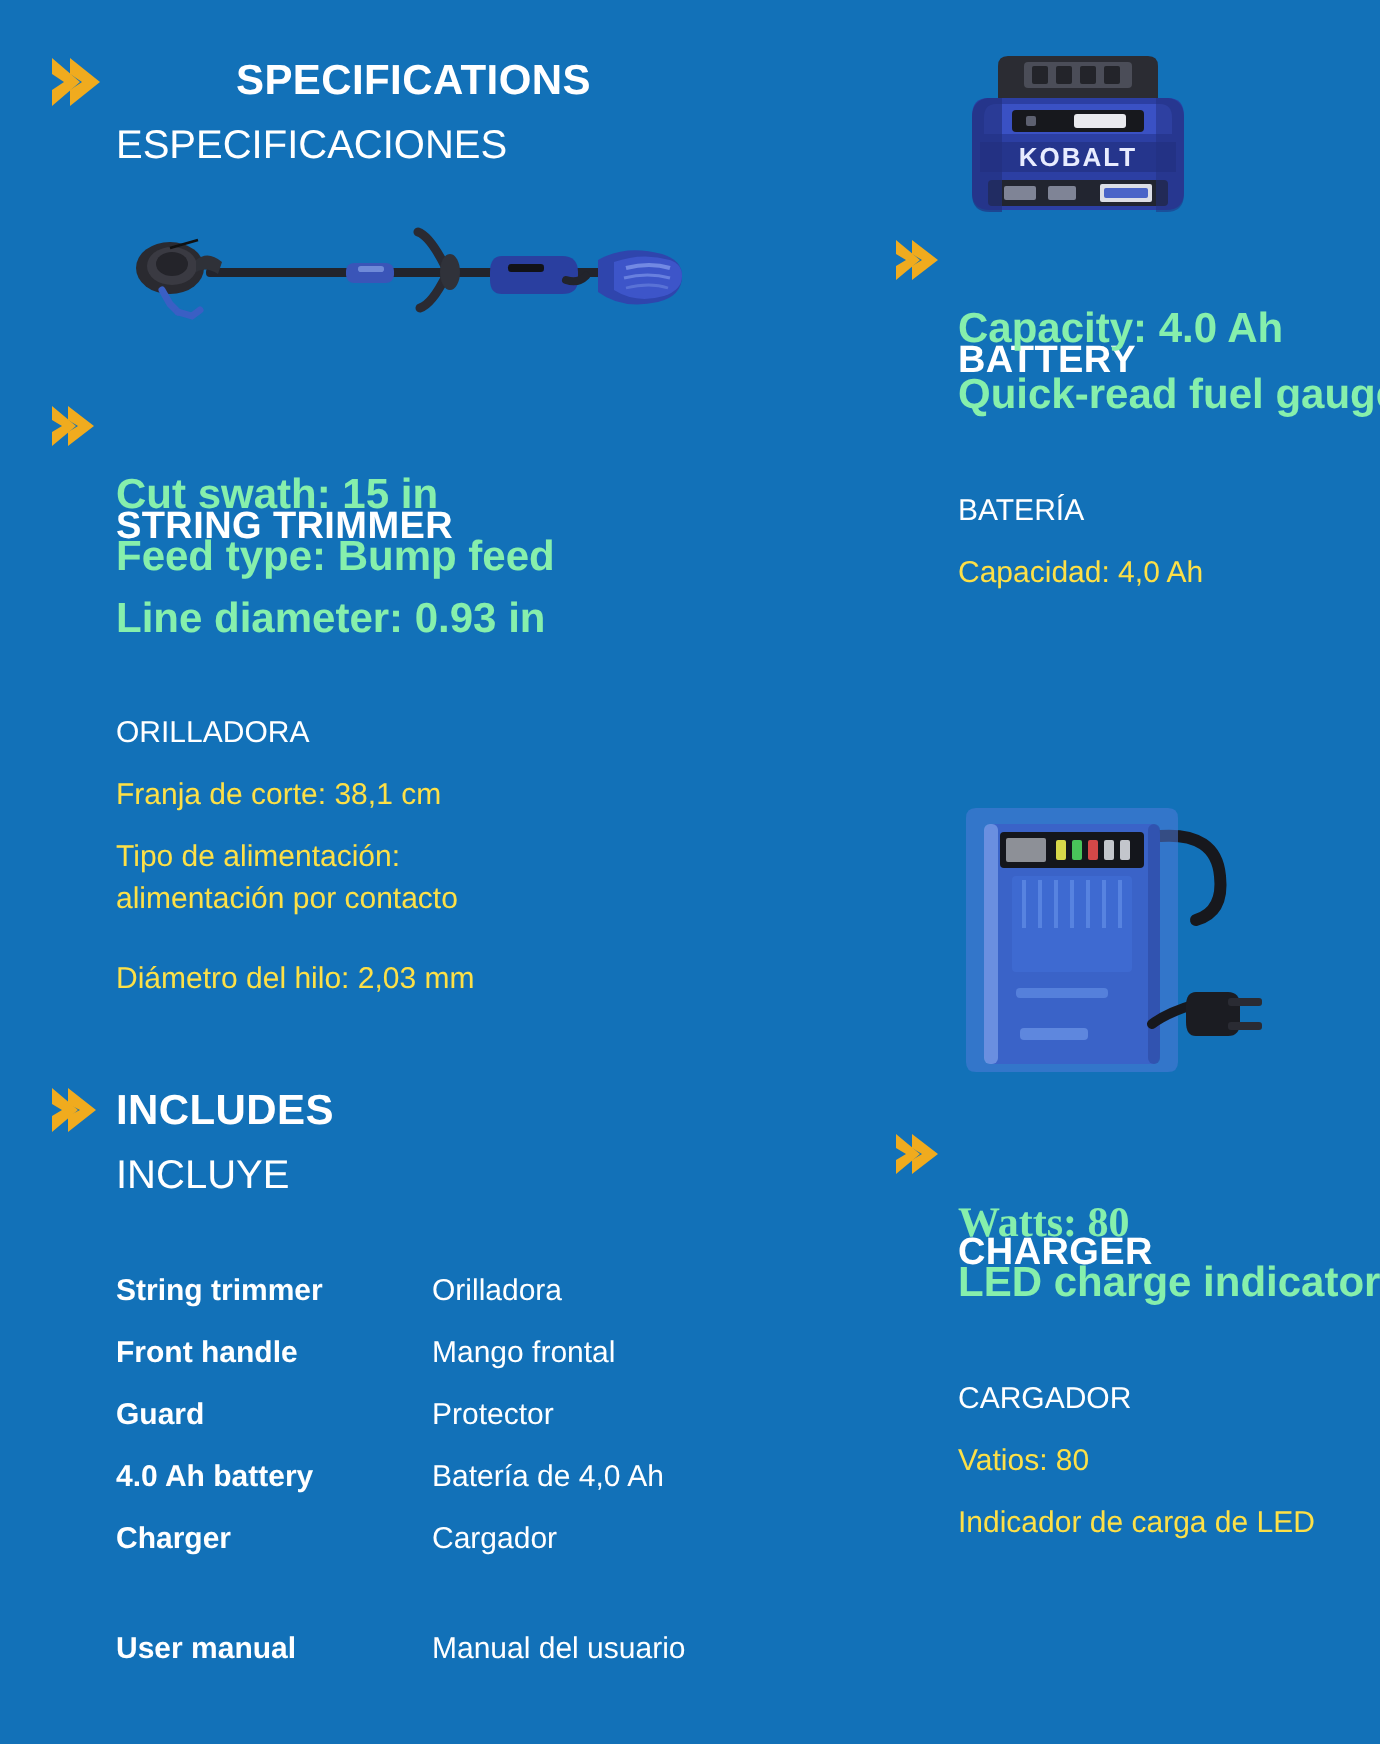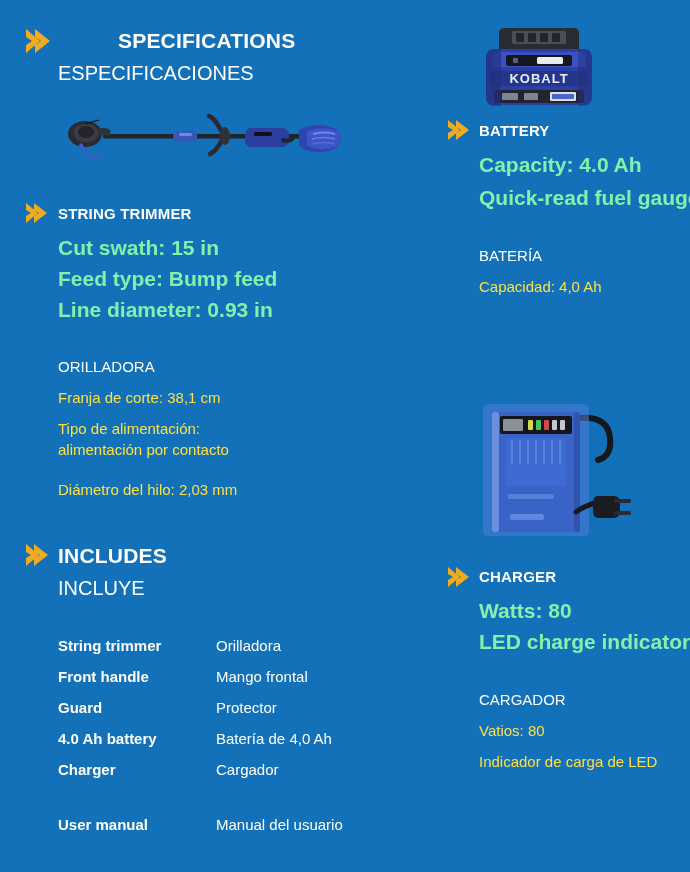--- a/index.html
+++ b/index.html
@@ -39,21 +39,21 @@
     white-space: nowrap;
   }
   .head-es {
     position: absolute;
     color: #ffffff;
     font-weight: normal;
     white-space: nowrap;
   }
   .sec-title-en { font-size: 21px; }
   .sec-title-es { font-size: 20px; }
-  .sub-title-en { font-size: 15px; }
+  .sub-title-en { font-size: 19px; margin-top: 48px; }
   .sub-title-es { font-size: 15px; }
 
   
   .line-en {
     position: absolute;
     color: #86efac;
     font-weight: bold;
     font-size: 21px;
     white-space: nowrap;
   }
@@ -282,20 +282,20 @@
     </svg>
   </span>
 
   <span class="chevron" style="left:447px; top:566px; width:26px; height:22px;">
     <svg width="26" height="22" viewBox="0 0 26 22">
       <path d="M1 1 L13 11 L1 21 L1 14 L6 11 L1 8 Z" fill="#f0ab1e"></path>
       <path d="M9 1 L22 11 L9 21 L9 14 L14 11 L9 8 Z" fill="#f0ab1e"></path>
     </svg>
   </span>
   <div class="head-en sub-title-en" style="left:479px; top:568px;">CHARGER</div>
-  <div class="line-en" style="left:479px; top:599px;">Watts: 80</div>
+  <div class="line-en" style="left:479px; top:599px;font-family:Liberation Serif, serif;">Watts: 80</div>
   <div class="line-en" style="left:479px; top:630px;">LED charge indicator</div>
 
   <div class="head-es sub-title-es" style="left:479px; top:691px;">CARGADOR</div>
   <div class="line-es" style="left:479px; top:722px;">Vatios: 80</div>
   <div class="line-es wrap-r" style="left:479px; top:752px;">Indicador de carga de LED</div>
 
 </div>
 
 </body></html>

